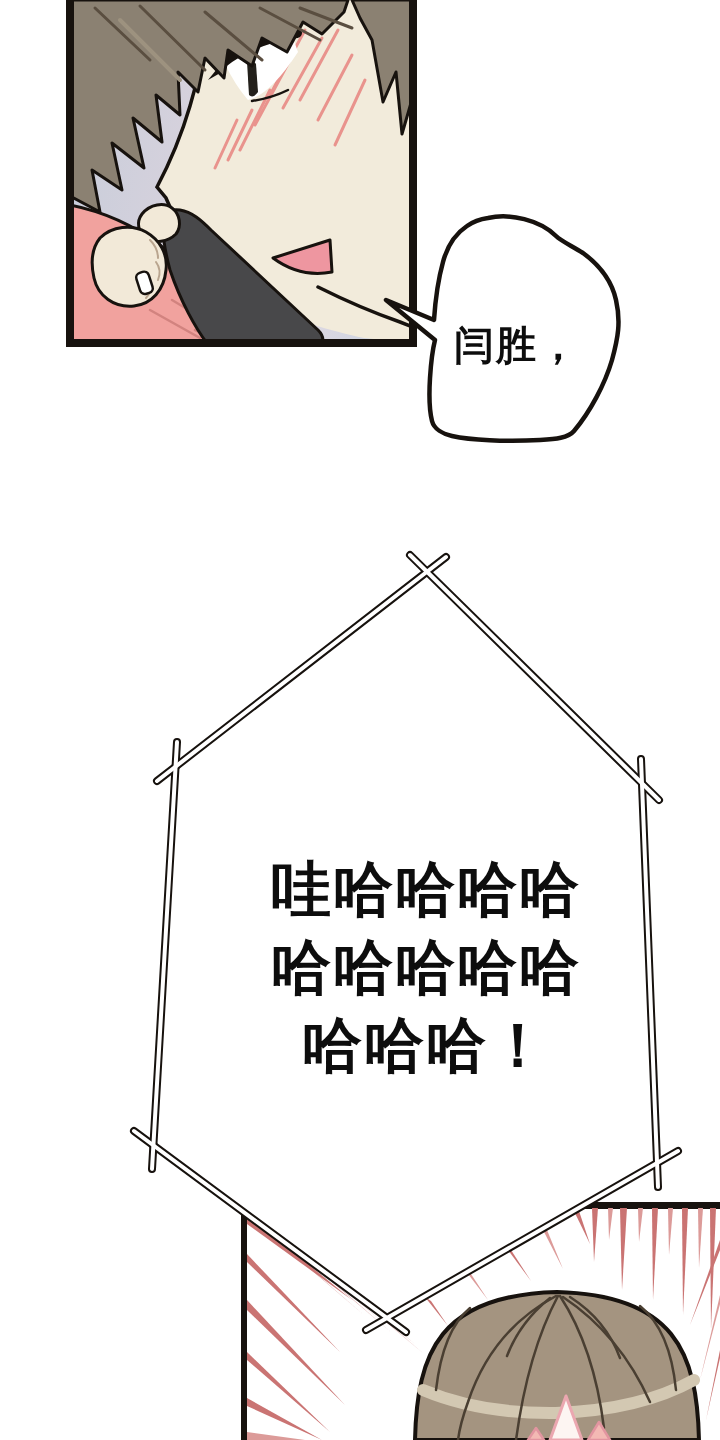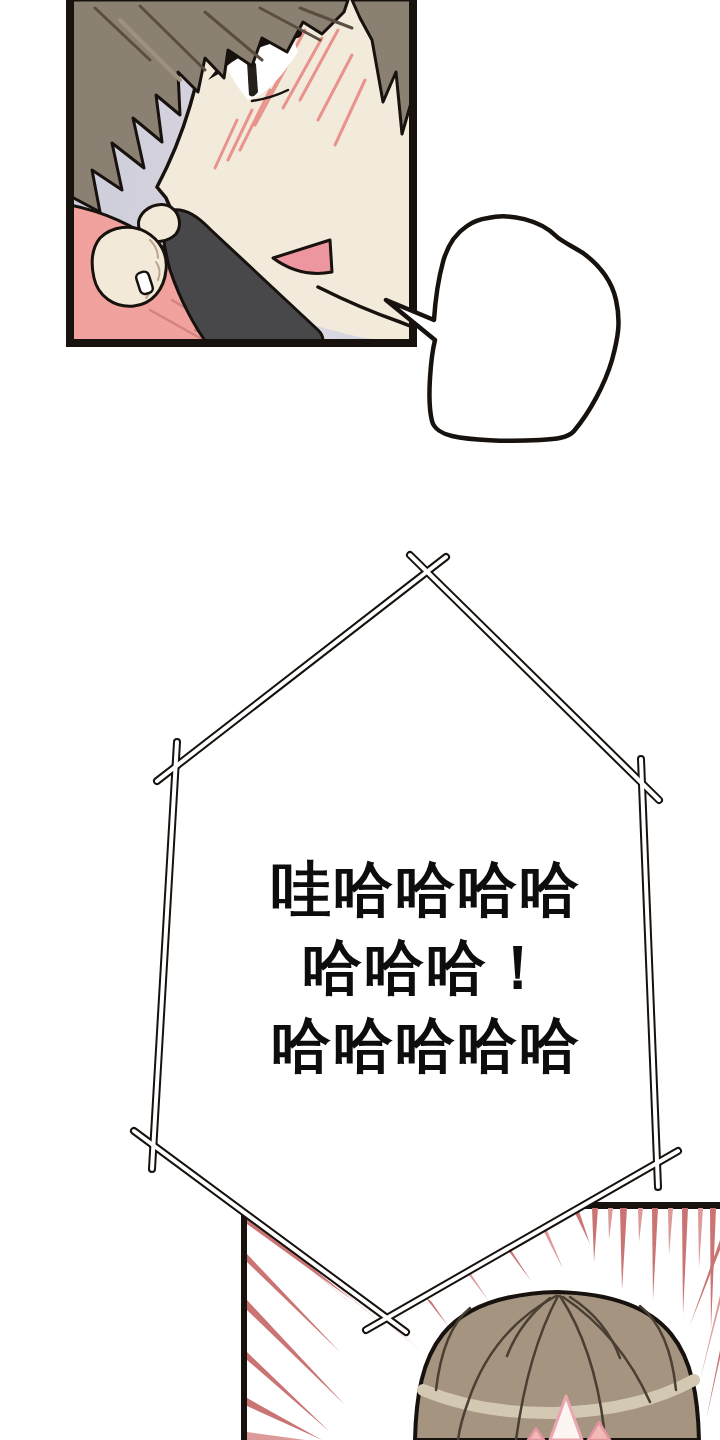--- a/index.html
+++ b/index.html
@@ -221,20 +221,21 @@
         <line x1="641" y1="759" x2="658" y2="1187"></line>
         <line x1="678" y1="1151" x2="366" y2="1330"></line>
         <line x1="406" y1="1332" x2="134" y2="1131"></line>
         <line x1="152" y1="1169" x2="177" y2="742"></line>
         <line x1="157" y1="781" x2="446" y2="557"></line>
       </g>
     </g>
   </g>
 </svg>
 
+<div class="phone-bubble-text">闫胜，</div>
 
 <div class="laugh-text">
   <div>哇哈哈哈哈</div>
+  <div>哈哈哈哈哈</div>
   <div>哈哈哈！</div>
-  <div>哈哈哈哈哈</div>
 </div>
 
 </div>
 
 </body></html>

